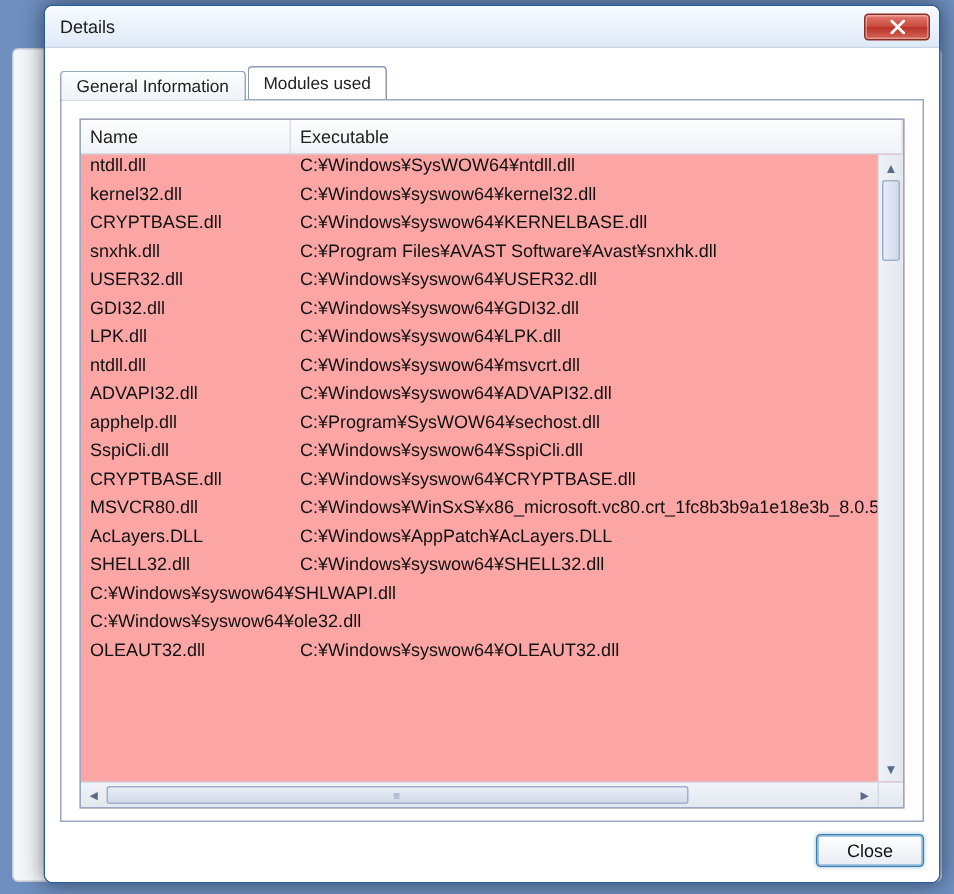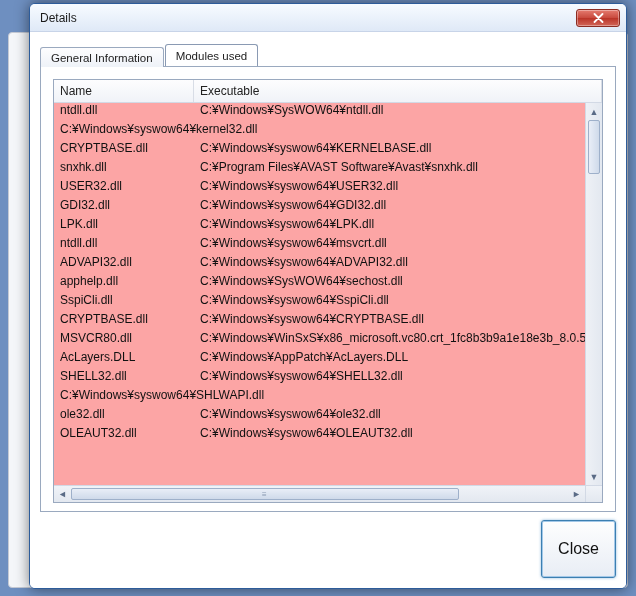--- a/index.html
+++ b/index.html
@@ -192,22 +192,22 @@
     font-size: 8px; letter-spacing: 1px; color:#8a99b1;
   }
   .hscroll .corner { width:17px; border-left:1px solid #d2d9e5; background: linear-gradient(#f0f3f8,#e3e8f0);}
   .footer {
     padding-top: 8px;
     display: flex;
     justify-content: flex-end;
   }
   .btn {
     min-width: 72px;
-    padding: 19px 16px;
-    font-size: 16px;
+    padding: 3px 16px;
+    font-size: 12px;
     color: #111;
     background: linear-gradient(#fefefe,#e8edf5);
     border: 1px solid #3c7fb1;
     border-radius: 3px;
     box-shadow: 0 0 0 1px #a3c8e8 inset, 0 0 3px rgba(70,140,200,0.6);
     text-align: center;
   }
 </style>
 </head>
 <body>
@@ -240,20 +240,21 @@
           <div class="col col-name">Name</div>
           <div class="col col-exec">Executable</div>
         </div>
         <div class="listbody">
           <div class="rows" id="rows">
               <div class="row">
                 <div class="c1">ntdll.dll</div>
                 <div class="c2">C:¥Windows¥SysWOW64¥ntdll.dll</div>
               </div>
               <div class="row">
+                <div class="c1">kernel32.dll</div>
                 <div class="c2">C:¥Windows¥syswow64¥kernel32.dll</div>
               </div>
               <div class="row">
                 <div class="c1">CRYPTBASE.dll</div>
                 <div class="c2">C:¥Windows¥syswow64¥KERNELBASE.dll</div>
               </div>
               <div class="row">
                 <div class="c1">snxhk.dll</div>
                 <div class="c2">C:¥Program Files¥AVAST Software¥Avast¥snxhk.dll</div>
               </div>
@@ -272,21 +273,21 @@
               <div class="row">
                 <div class="c1">ntdll.dll</div>
                 <div class="c2">C:¥Windows¥syswow64¥msvcrt.dll</div>
               </div>
               <div class="row">
                 <div class="c1">ADVAPI32.dll</div>
                 <div class="c2">C:¥Windows¥syswow64¥ADVAPI32.dll</div>
               </div>
               <div class="row">
                 <div class="c1">apphelp.dll</div>
-                <div class="c2">C:¥Windows¥SysWOW64¥sechost.dll</div>
+                <div class="c2">C:¥Program¥SysWOW64¥sechost.dll</div>
               </div>
               <div class="row">
                 <div class="c1">SspiCli.dll</div>
                 <div class="c2">C:¥Windows¥syswow64¥SspiCli.dll</div>
               </div>
               <div class="row">
                 <div class="c1">CRYPTBASE.dll</div>
                 <div class="c2">C:¥Windows¥syswow64¥CRYPTBASE.dll</div>
               </div>
               <div class="row">
@@ -298,21 +299,20 @@
                 <div class="c2">C:¥Windows¥AppPatch¥AcLayers.DLL</div>
               </div>
               <div class="row">
                 <div class="c1">SHELL32.dll</div>
                 <div class="c2">C:¥Windows¥syswow64¥SHELL32.dll</div>
               </div>
               <div class="row">
                 <div class="c2">C:¥Windows¥syswow64¥SHLWAPI.dll</div>
               </div>
               <div class="row">
-                <div class="c1">ole32.dll</div>
                 <div class="c2">C:¥Windows¥syswow64¥ole32.dll</div>
               </div>
               <div class="row">
                 <div class="c1">OLEAUT32.dll</div>
                 <div class="c2">C:¥Windows¥syswow64¥OLEAUT32.dll</div>
               </div>
             </div>
           <div class="vscroll">
             <div class="arrow">▲</div>
             <div class="track">

